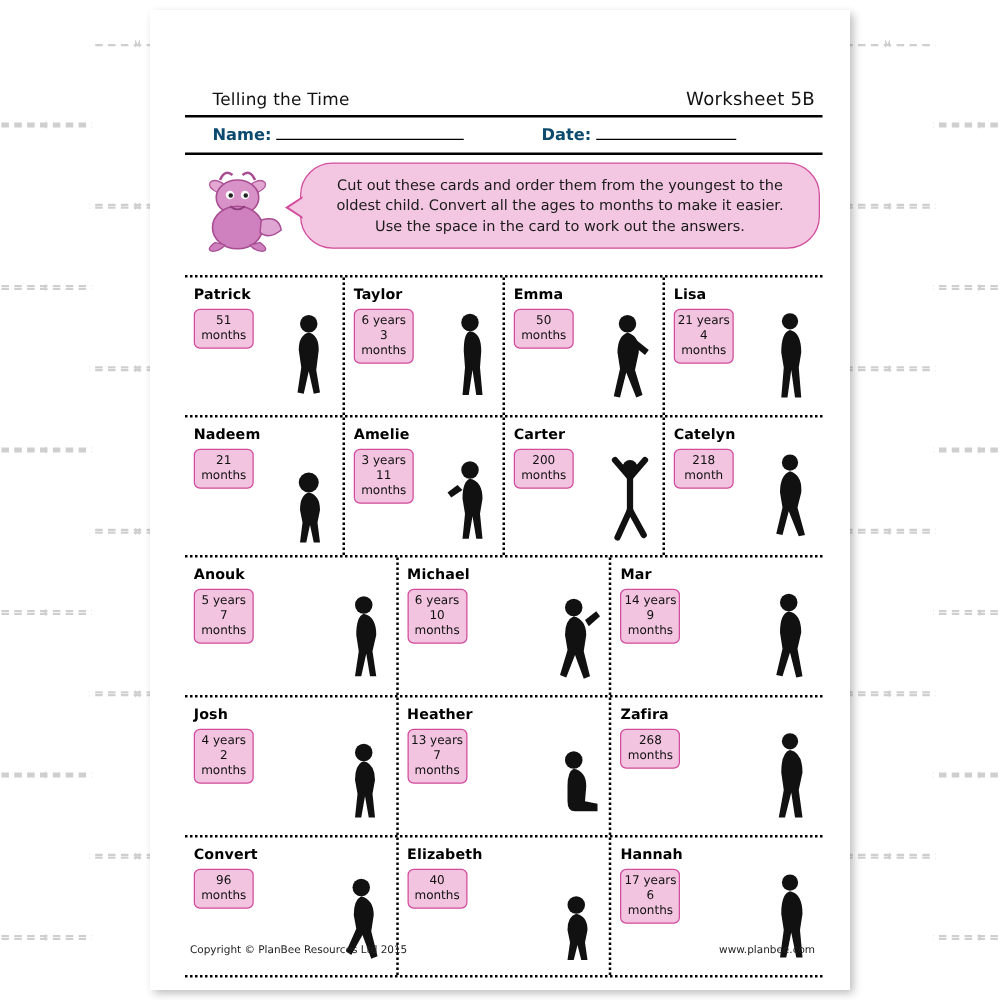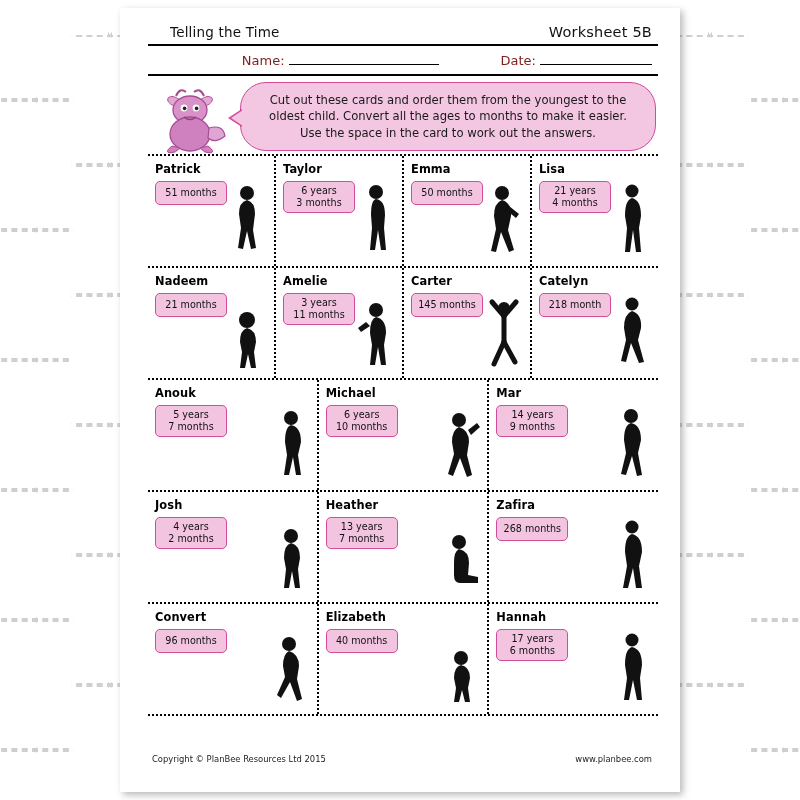--- a/index.html
+++ b/index.html
@@ -54,37 +54,37 @@
   
   .hdr-row {
     display: flex;
     justify-content: space-between;
     align-items: flex-end;
     font-family: "DejaVu Sans", sans-serif;
     font-size: 13.5px;
     color: #111;
     padding: 0 6px 4px 22px;
     letter-spacing: .2px;
+    margin-top: 48px;
   }
   .hdr-title { font-size: 13.5px; }
   .hdr-ws { font-size: 14.5px; }
   .hdr-rule {
     height: 2px;
     background: #000;
     margin: 0 0 0 0;
   }
   .name-row {
     display: flex;
     align-items: baseline;
     font-family: "DejaVu Sans", sans-serif;
     font-size: 13px;
-    font-weight: normal;
+    font-weight: bold;
     padding: 7px 6px 4px 22px;
-    color: #7f1d1d;
-    justify-content: flex-end;
+    color: #0c4a6e;
   }
   .name-label { margin-right: 4px; }
   .blank-line {
     display: inline-block;
     border-bottom: 1.6px solid #000;
     height: 1px;
   }
   .nm-blank { width: 150px; margin-right: 62px; }
   .dt-blank { width: 112px; }
   .hdr-rule2 {
@@ -139,21 +139,21 @@
     left: -10px;
     top: 27px;
     width: 0; height: 0;
     border-top: 8px solid transparent;
     border-bottom: 8px solid transparent;
     border-right: 12px solid #f3c6e2;
   }
 
   
   #card-grid {
-    margin-top: 0;
+    margin-top: 18px;
     border-top: 2px dotted #000;
   }
   .grid-row {
     display: flex;
     height: 110px;
     border-bottom: 2px dotted #000;
   }
   .cell {
     flex: 1 1 0;
     position: relative;
@@ -164,21 +164,21 @@
   .cell:last-child { border-right: none; }
   .cell-name {
     font-family: "DejaVu Sans", sans-serif;
     font-size: 11.4px;
     font-weight: bold;
     color: #000;
     letter-spacing: .1px;
   }
   .age-box {
     margin-top: 5px;
-    width: 72px;
+    width: 48px;
     min-height: 24px;
     background: #f2c4e0;
     border: 1.3px solid #d24b9c;
     border-radius: 5px;
     font-family: "DejaVu Sans", sans-serif;
     font-size: 9.6px;
     color: #111;
     display: flex;
     flex-direction: column;
     align-items: center;
@@ -437,21 +437,21 @@
                   <circle cx="22" cy="16" r="7"></circle>
                   <path d="M22 23 q10 2 10 16 l-2 12 l2 20 l-5 0 l-3 -18 l-3 18 l-5 0 l2 -20 l-2 -12 q0 -14 6 -16z"></path>
                   <path d="M12 28 l-8 6 l3 4 l9 -6z"></path>
                 </g>
               </svg>
           </div>
         </div>
         <div class="cell">
           <div class="cell-name">Carter</div>
           <div class="age-box">
-              <span>145 months</span>
+              <span>200 months</span>
             </div>
           <div class="silhouette">
             <svg viewBox="0 0 44 80">
                 <g fill="#111" stroke="#111" stroke-width="5" stroke-linecap="round" fill-rule="evenodd">
               <path d="M22 22 l0 26" fill="none"></path>
                   <path d="M22 22 l-12 -14" fill="none"></path>
                   <path d="M22 22 l12 -14" fill="none"></path>
               <path d="M22 48 l-10 22" fill="none"></path>
                   <path d="M22 48 l11 20" fill="none"></path>
                 </g>

